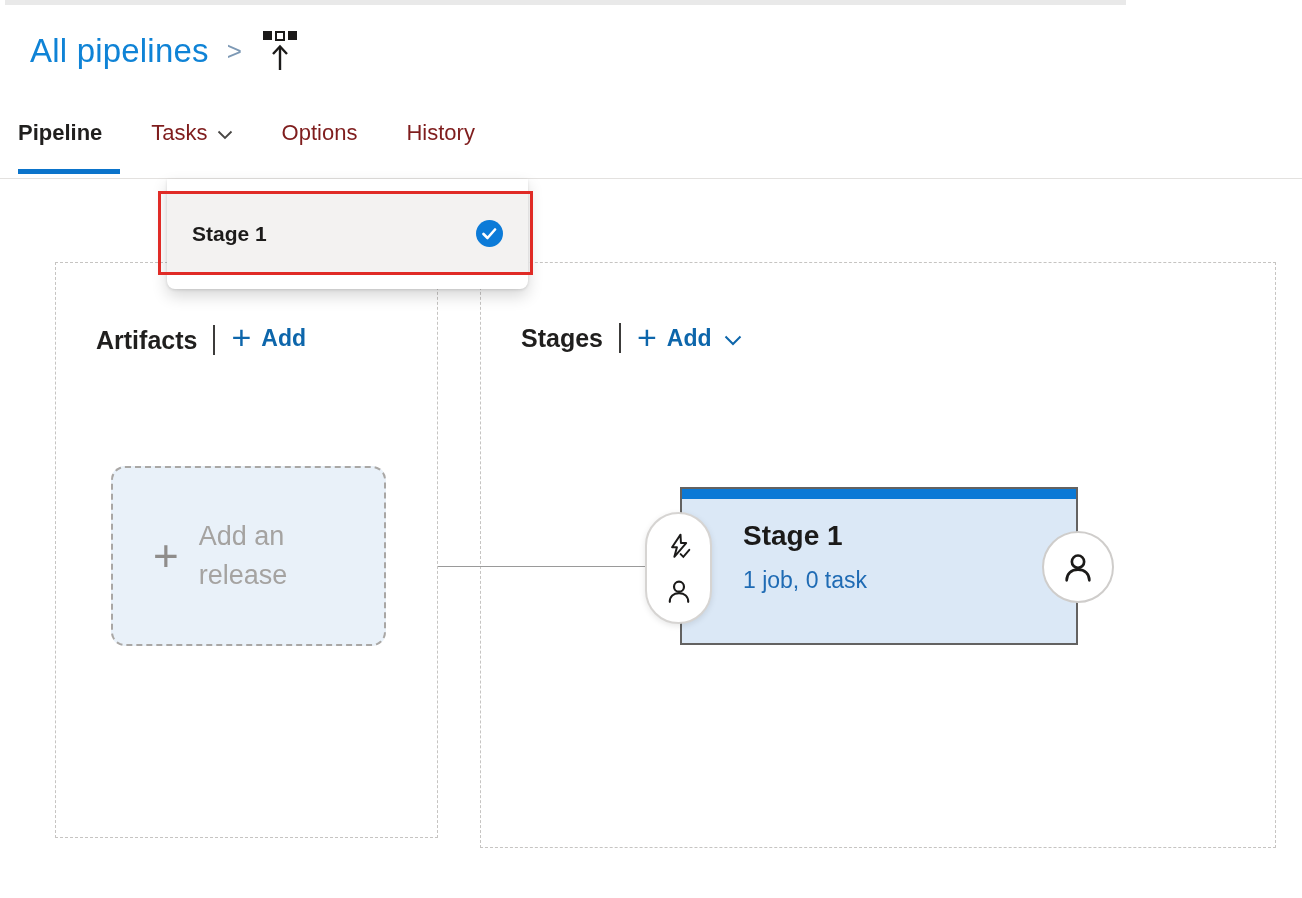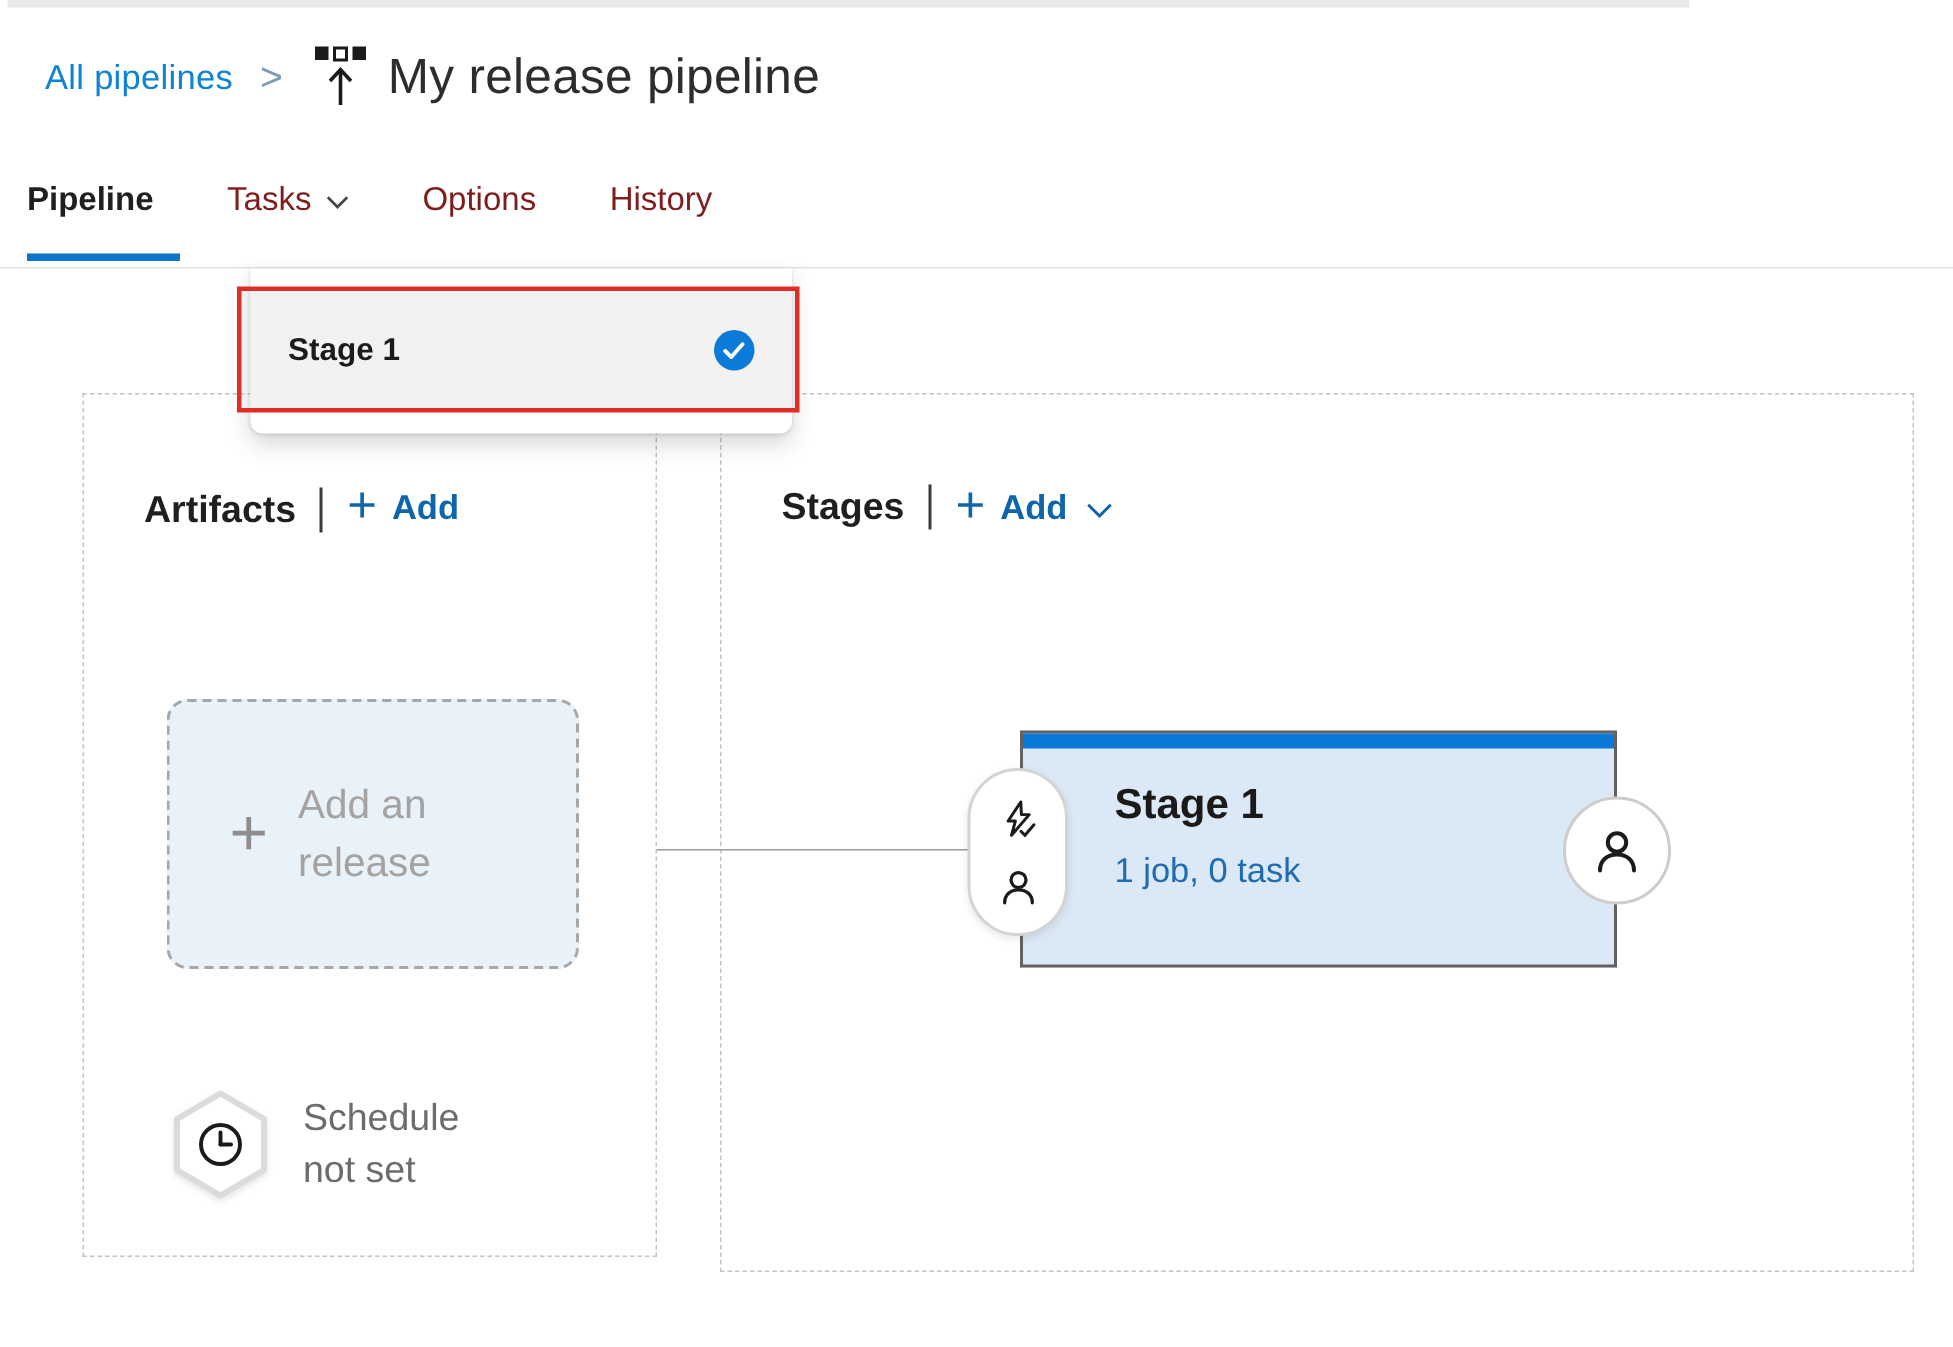--- a/index.html
+++ b/index.html
@@ -6,21 +6,21 @@
   html,body { width:1302px; height:898px; background:#ffffff; overflow:hidden;
               font-family:"Liberation Sans", sans-serif; }
   .abs { position:absolute; }
   #page { position:relative; width:1302px; height:898px; background:#fff; }
 
   
   #top-bar { left:5px; top:0; width:1121px; height:5px; background:#e9e9e9; }
 
   
   #breadcrumb { left:30px; top:26px; height:50px; display:flex; align-items:center; }
-  #crumb-parent { font-size:23px; font-weight:300; color:#0f83d6; letter-spacing:.2px; cursor:pointer; }
+  #crumb-parent { font-size:33px; font-weight:300; color:#0f83d6; letter-spacing:.2px; cursor:pointer; }
   #crumb-sep { font-size:26px; color:#7d99b5; margin:0 20px 0 18px; font-weight:300; }
   #release-icon { width:36px; height:42px; margin-right:14px; }
   #page-title { font-size:33px; font-weight:400; color:#2f2d2c; letter-spacing:.2px; }
 
   
   #tabs { left:18px; top:120px; display:flex; align-items:flex-start; }
   .tab { font-size:22px; color:#7f1d1d; margin-right:49px; padding-bottom:26px; position:relative;
          display:flex; align-items:center; cursor:pointer; white-space:nowrap; }
   .tab.active { font-weight:700; color:#201f1e; }
   .tab .chev { margin-left:9px; margin-top:3px; }
@@ -98,21 +98,20 @@
   <div id="breadcrumb" class="abs">
     <span id="crumb-parent">All pipelines</span>
     <span id="crumb-sep">&gt;</span>
     <svg id="release-icon" viewBox="0 0 36 42">
       <rect x="1" y="1" width="9" height="9" fill="#1b1a19"></rect>
       <rect x="14" y="2" width="8" height="8" fill="#ffffff" stroke="#1b1a19" stroke-width="2"></rect>
       <rect x="26" y="1" width="9" height="9" fill="#1b1a19"></rect>
       <line x1="18" y1="40" x2="18" y2="18" stroke="#1b1a19" stroke-width="2.4"></line>
       <polyline points="11,24 18,16.5 25,24" fill="none" stroke="#1b1a19" stroke-width="2.4"></polyline>
     </svg>
-    <span id="page-title">My release pipeline</span>
   </div>
 
   <div id="tabs" class="abs">
     <div class="tab active">
       <span>Pipeline</span>
     </div>
     <div class="tab">
       <span>Tasks</span>
       <svg class="chev" width="16" height="10" viewBox="0 0 16 10">
         <polyline points="1.5,1.5 8,8 14.5,1.5" fill="none" stroke="#484644" stroke-width="1.8"></polyline>
@@ -136,29 +135,20 @@
         <span class="add-plus">+</span>
         <span class="add-label">Add</span>
       </span>
     </div>
 
     <div id="add-artifact-box" class="abs">
       <span id="add-artifact-plus">+</span>
       <span id="add-artifact-label">Add an release</span>
     </div>
 
-    <div id="schedule" class="abs">
-      <svg id="schedule-hex" width="66" height="74" viewBox="0 0 66 74">
-        <polygon points="33,3 62,20 62,54 33,71 4,54 4,20" fill="#ffffff" stroke="#dddbd9" stroke-width="4" stroke-linejoin="round"></polygon>
-        <circle cx="33" cy="37" r="13" fill="#ffffff" stroke="#1b1a19" stroke-width="2.6"></circle>
-        <line x1="33" y1="37" x2="33" y2="29" stroke="#1b1a19" stroke-width="2.6" stroke-linecap="round"></line>
-        <line x1="33" y1="37" x2="40" y2="37" stroke="#1b1a19" stroke-width="2.6" stroke-linecap="round"></line>
-      </svg>
-      <span id="schedule-label">Schedule not set</span>
-    </div>
   </div>
 
   <div id="stages-panel" class="abs panel">
     <div id="stages-header" class="panel-header">
       <span class="panel-title">Stages</span>
       <span class="vdiv"></span>
       <span class="add-btn">
         <span class="add-plus">+</span>
         <span class="add-label">Add</span>
         <svg class="chev" width="18" height="11" viewBox="0 0 18 11">

